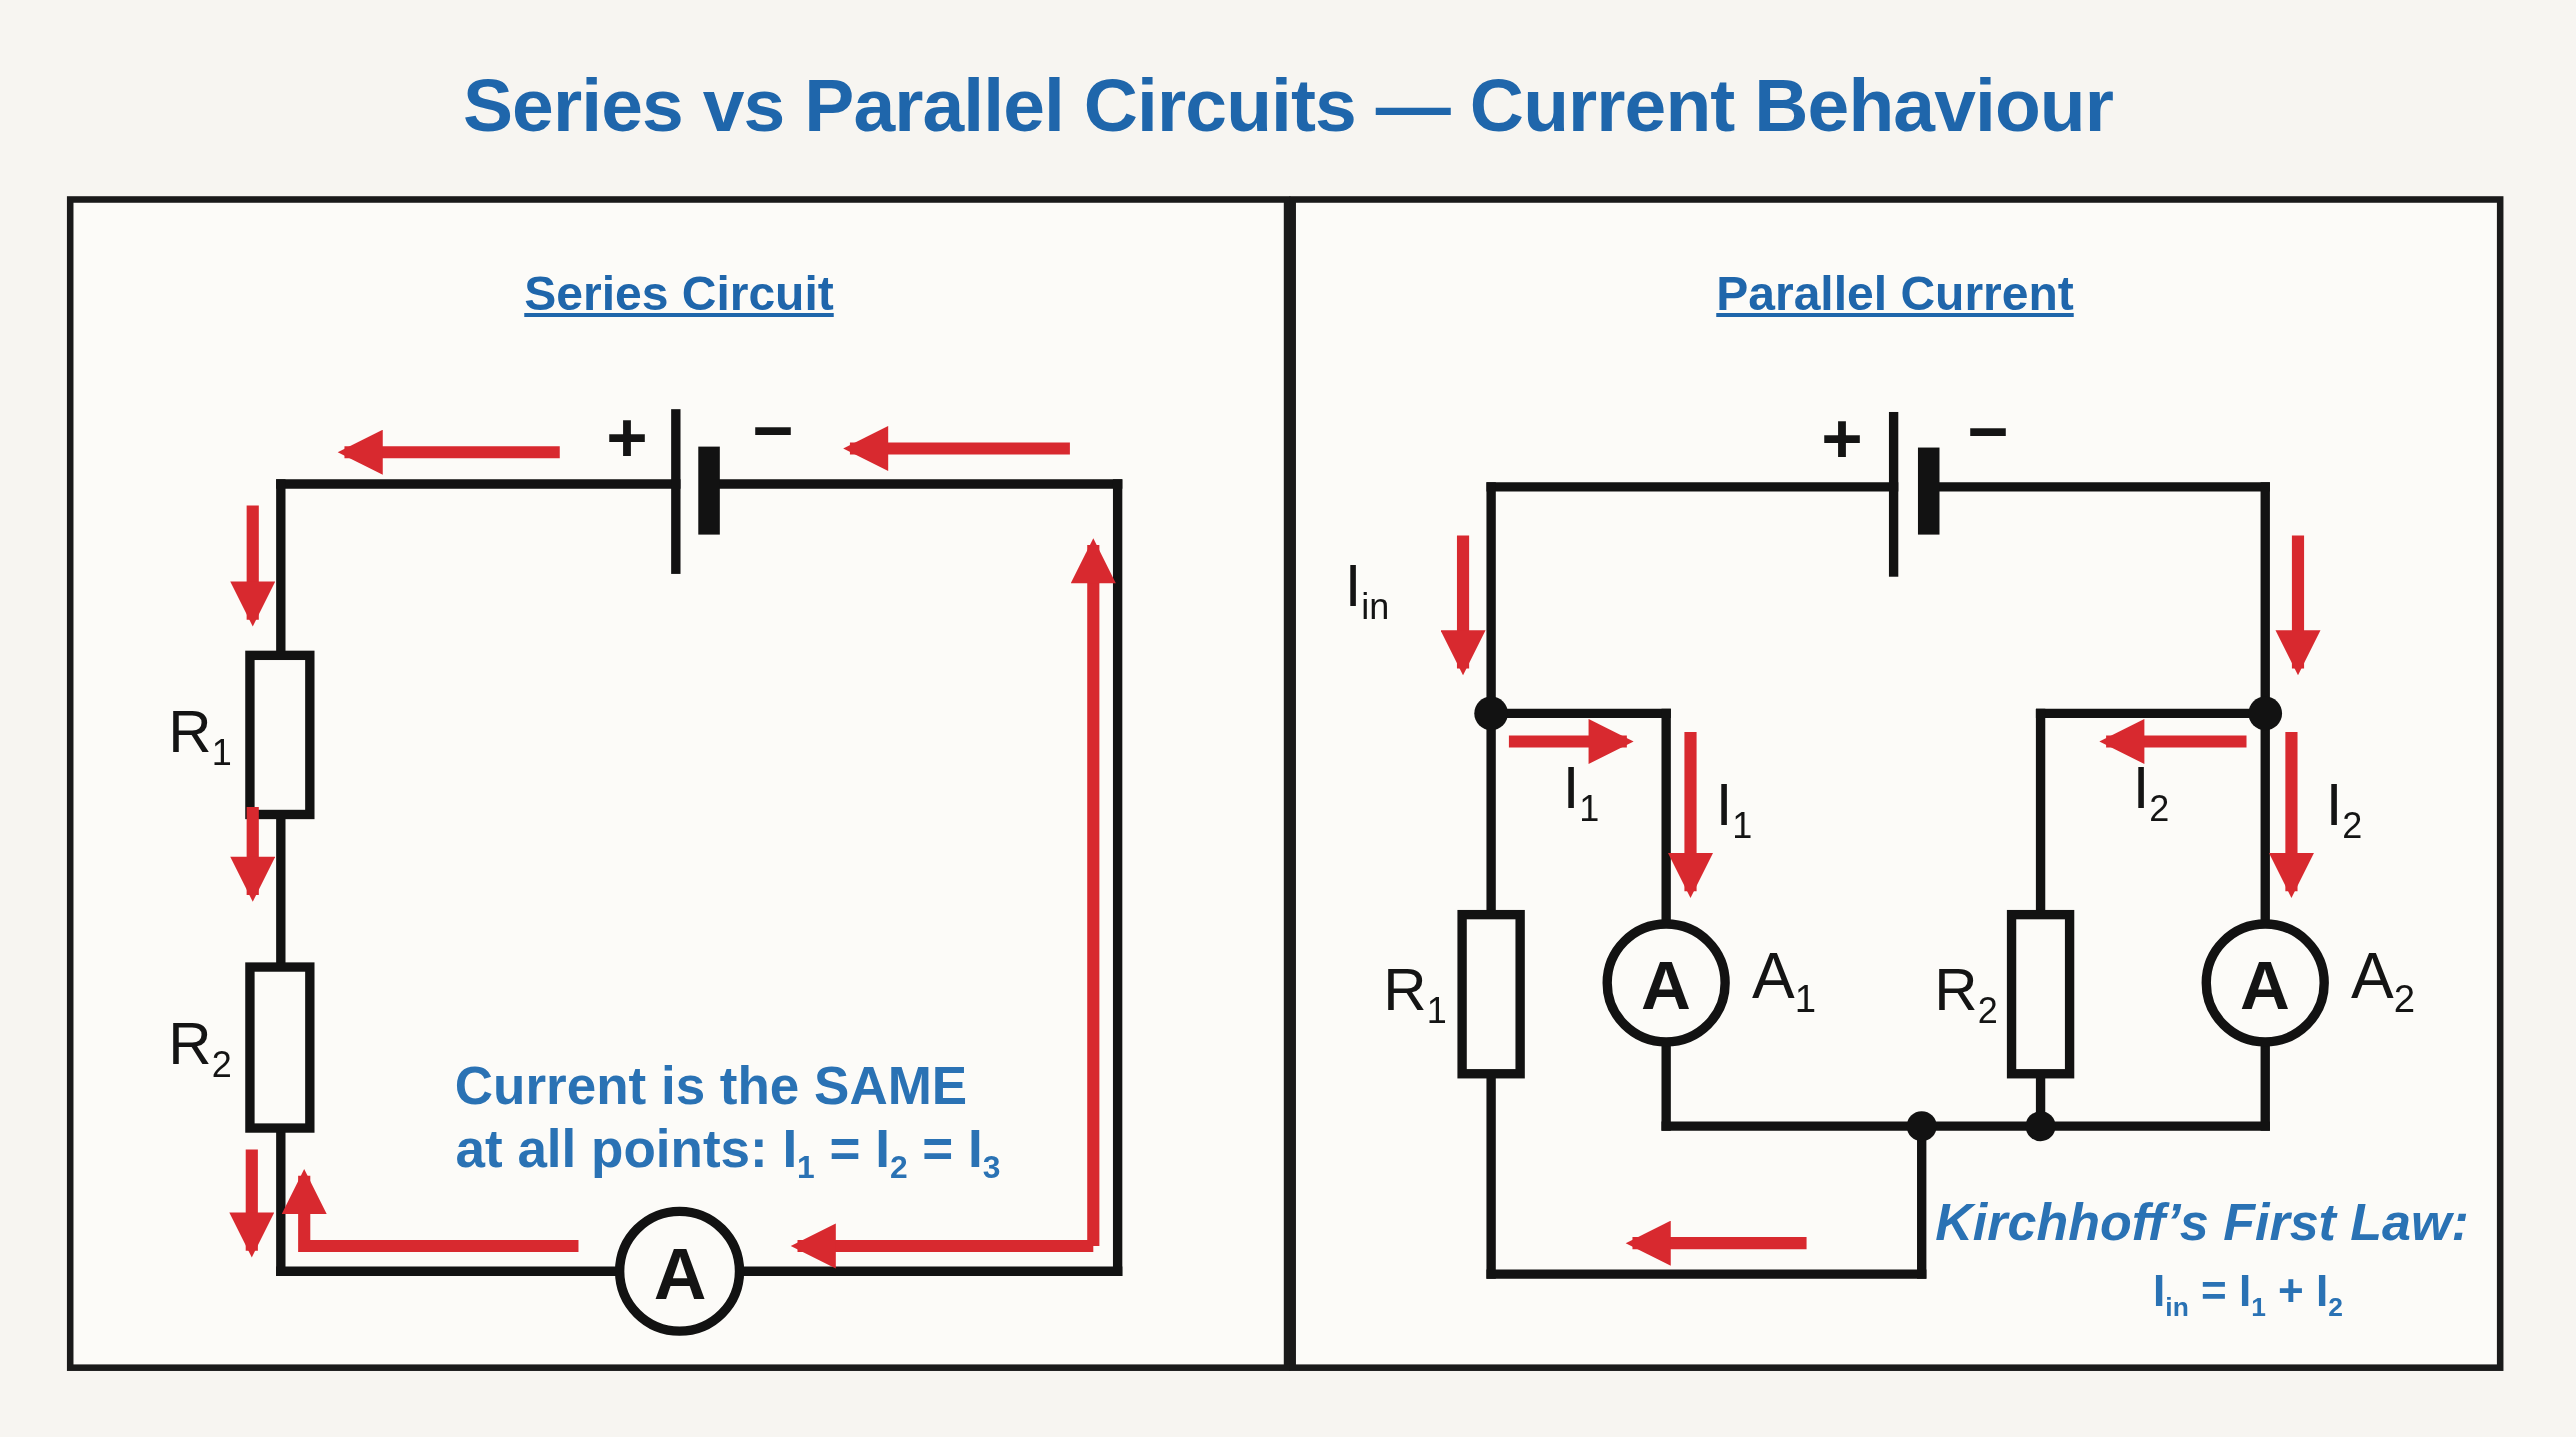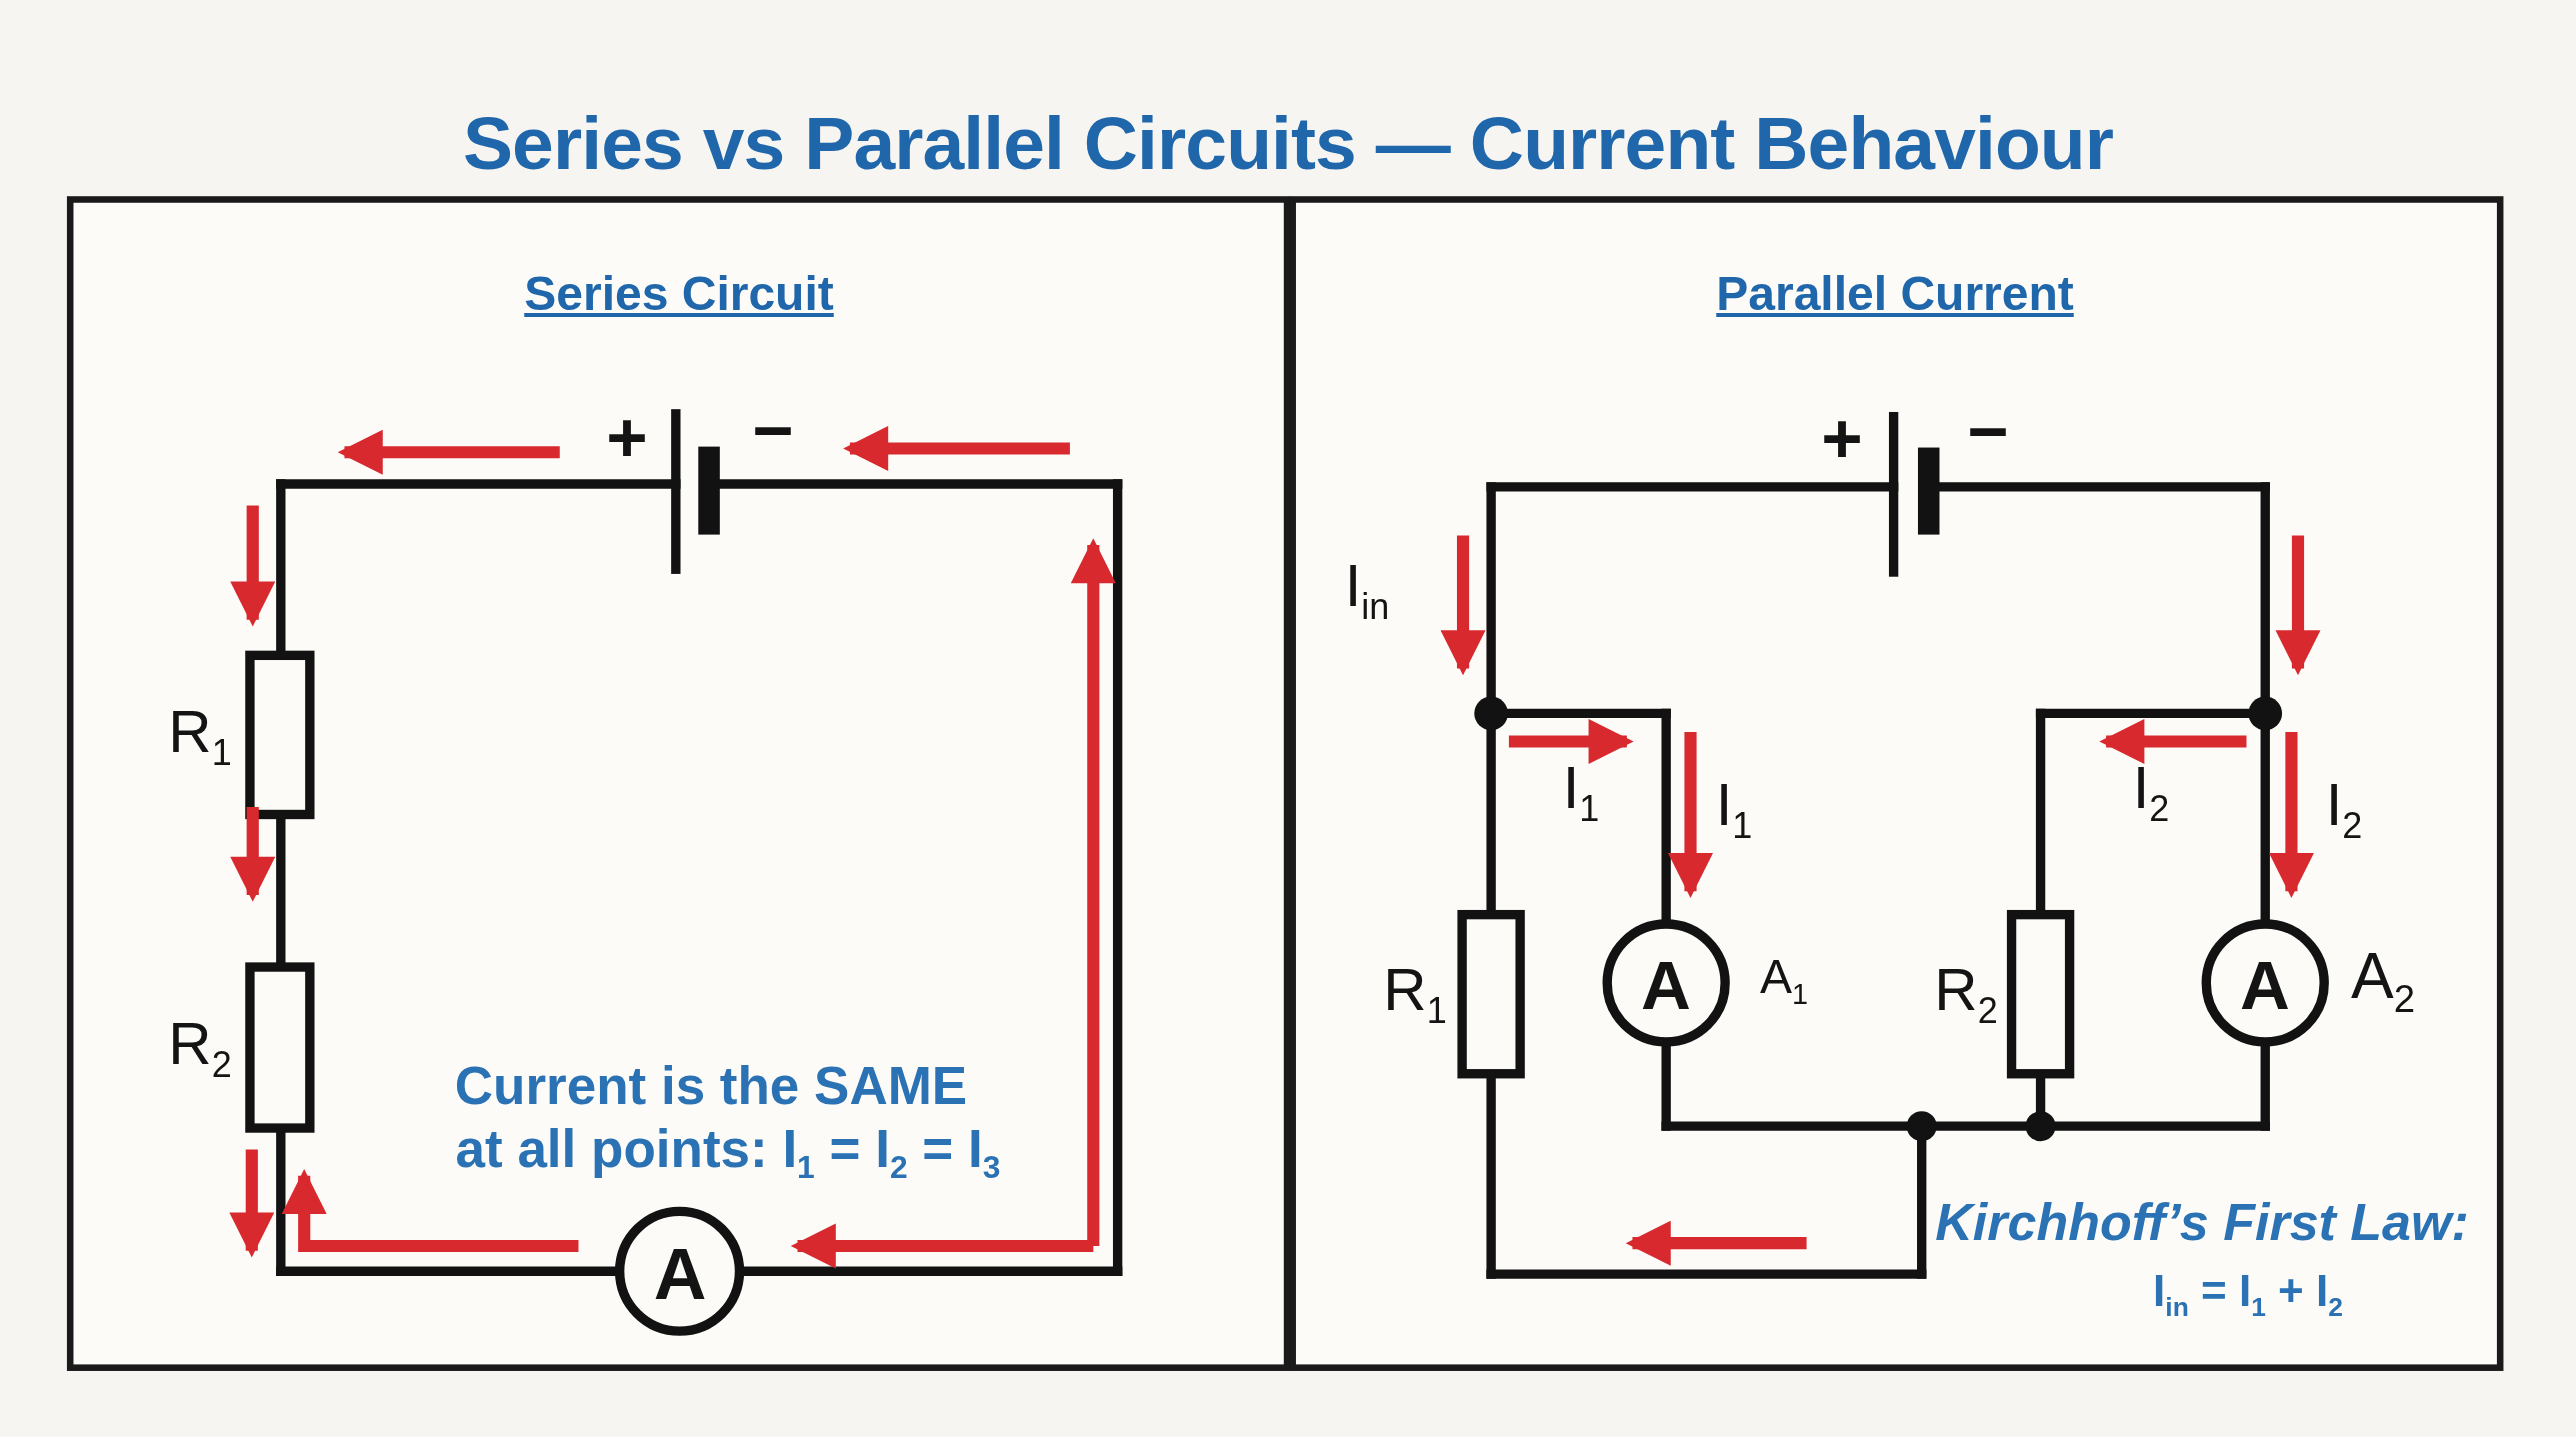--- a/index.html
+++ b/index.html
@@ -123,21 +123,21 @@
       <line class="red" x1="2455" y1="572" x2="2455" y2="714" marker-end="url(#ah)"></line>
       <line class="red" x1="1612" y1="792" x2="1738" y2="792" marker-end="url(#ah)"></line>
       <line class="red" x1="1806" y1="782" x2="1806" y2="952" marker-end="url(#ah)"></line>
       <line class="red" x1="2400" y1="792" x2="2250" y2="792" marker-end="url(#ah)"></line>
       <line class="red" x1="2448" y1="782" x2="2448" y2="952" marker-end="url(#ah)"></line>
       <line class="red" x1="1930" y1="1328" x2="1744" y2="1328" marker-end="url(#ah)"></line>
     </g>
   </g>
 </svg>
 
-<div class="lbl title" style="left:1288px;top:105px;margin-top:38px;">Series vs Parallel Circuits — Current Behaviour</div>
+<div class="lbl title" style="left:1288px;top:105px;">Series vs Parallel Circuits — Current Behaviour</div>
 
 <div class="lbl heading" style="left:679px;top:294px;">Series Circuit</div>
 <div class="lbl heading" style="left:1895px;top:294px;">Parallel Current</div>
 
 <div class="lbl sign" style="left:627px;top:437px;font-size:71px;">+</div>
 <div class="lbl sign" style="left:773px;top:430px;font-size:71px;">−</div>
 <div class="lbl" style="left:200px;top:736px;font-size:60px;"><span>R</span><sub>1</sub></div>
 <div class="lbl" style="left:200px;top:1048px;font-size:60px;"><span>R</span><sub>2</sub></div>
 <div class="lbl meter-letter" style="left:680px;top:1273px;font-size:73px;">A</div>
 <div class="lbl blue" style="left:711px;top:1085px;font-size:53px;">Current is the SAME</div>
@@ -147,17 +147,17 @@
 <div class="lbl sign" style="left:1988px;top:431px;font-size:71px;">−</div>
 <div class="lbl" style="left:1367px;top:590px;font-size:60px;"><span>I</span><sub>in</sub></div>
 <div class="lbl" style="left:1581px;top:792px;font-size:60px;"><span>I</span><sub>1</sub></div>
 <div class="lbl" style="left:1734px;top:809px;font-size:60px;"><span>I</span><sub>1</sub></div>
 <div class="lbl" style="left:2151px;top:792px;font-size:60px;"><span>I</span><sub>2</sub></div>
 <div class="lbl" style="left:2344px;top:809px;font-size:60px;"><span>I</span><sub>2</sub></div>
 <div class="lbl" style="left:1415px;top:994px;font-size:60px;"><span>R</span><sub>1</sub></div>
 <div class="lbl" style="left:1966px;top:994px;font-size:60px;"><span>R</span><sub>2</sub></div>
 <div class="lbl meter-letter" style="left:1666px;top:985px;font-size:69px;">A</div>
 <div class="lbl meter-letter" style="left:2265px;top:985px;font-size:69px;">A</div>
-<div class="lbl" style="left:1784px;top:981px;font-size:48px;"><span>A</span><sub>1</sub></div>
+<div class="lbl" style="left:1784px;top:981px;font-size:64px;"><span>A</span><sub>1</sub></div>
 <div class="lbl" style="left:2383px;top:981px;font-size:64px;"><span>A</span><sub>2</sub></div>
 <div class="lbl blue" style="left:2202px;top:1222px;font-size:52px;font-style:italic;">Kirchhoff’s First Law:</div>
 <div class="lbl blue" style="left:2200px;top:1295px;font-size:44px;margin-left:48px;"><span>I</span><sub>in</sub><span> = I</span><sub>1</sub><span> + I</span><sub>2</sub></div>
 
 
 </body></html>

